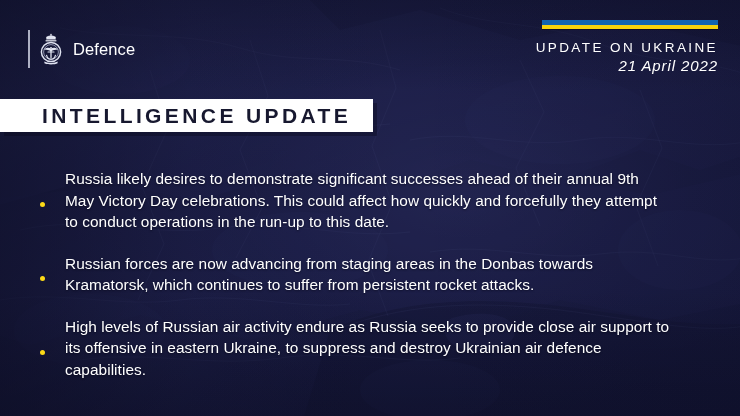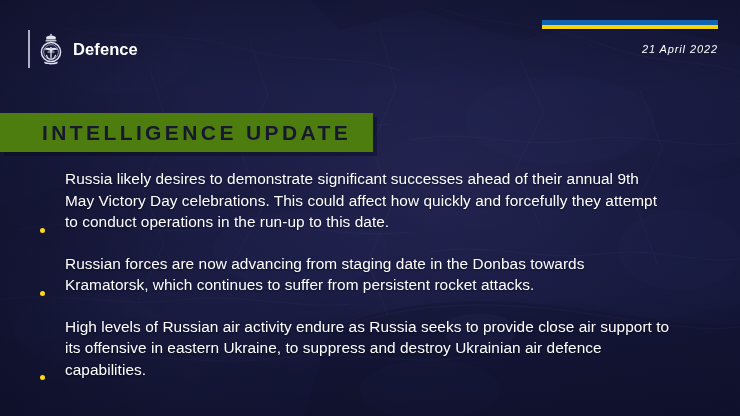--- a/index.html
+++ b/index.html
@@ -51,21 +51,21 @@
     height: 38px;
     background: #c9ccdd;
     margin-right: 9px;
     opacity: 0.85;
   }
   .crest { width: 24px; height: 34px; margin-right: 10px; flex: none; }
   .logo-text {
     color: #ffffff;
     font-size: 16.5px;
     line-height: 18.5px;
-    font-weight: 700;
+    font-weight: 400;
     letter-spacing: 0.1px;
     white-space: pre-line;
   }
   .logo-line { display: block; }
 
   .header-right {
     position: absolute;
     right: 22px;
     top: 20px;
     text-align: right;
@@ -85,35 +85,35 @@
     color: #ffffff;
     font-size: 13.5px;
     letter-spacing: 2.4px;
     font-weight: 400;
     line-height: 16px;
     white-space: nowrap;
   }
   .header-date {
     color: #ffffff;
     font-style: italic;
-    font-size: 11px;
+    font-size: 15px;
     letter-spacing: 0.9px;
     line-height: 18px;
     margin-top: 1px;
     white-space: nowrap;
   }
 
   
   .banner {
     position: absolute;
     left: 0;
-    top: 113px;
+    top: 99px;
     width: 373px;
-    height: 39px;
-    background: #4d7c0f;
+    height: 33px;
+    background: #ffffff;
     box-shadow: 4px 4px 0 rgba(7,8,26,0.38);
     display: flex;
     align-items: center;
   }
   .banner-text {
     color: #17182f;
     font-size: 21px;
     font-weight: 700;
     letter-spacing: 3.4px;
     padding-left: 42px;
@@ -122,21 +122,21 @@
 
   
   .bullets {
     position: absolute;
     left: 40px;
     top: 168px;
     width: 632px;
   }
   .bullet-row {
     display: flex;
-    align-items: flex-end;
+    align-items: center;
     margin-bottom: 20px;
   }
   .bullet-row:last-child { margin-bottom: 16px; }
   .bullet-dot {
     flex: none;
     width: 5px;
     height: 5px;
     border-radius: 50%;
     background: #fcd917;
     margin-top: 9px;
@@ -240,35 +240,36 @@
     <div class="logo-text">
       <span class="logo-line">Defence</span>
     </div>
   </div>
 
   <div class="header-right">
     <div class="flagbar">
       <div class="blue"></div>
       <div class="yellow"></div>
     </div>
+    <div class="header-title">UPDATE ON UKRAINE</div>
     <div class="header-date">21 April 2022</div>
   </div>
 
   <div class="banner">
     <div class="banner-text">INTELLIGENCE UPDATE</div>
   </div>
 
   <div class="bullets">
     <div class="bullet-row">
       <span class="bullet-dot"></span>
       <span class="bullet-text">Russia likely desires to demonstrate significant successes ahead of their annual 9th May Victory Day celebrations. This could affect how quickly and forcefully they attempt to conduct operations in the run-up to this date.</span>
     </div>
     <div class="bullet-row">
       <span class="bullet-dot"></span>
-      <span class="bullet-text">Russian forces are now advancing from staging date in the Donbas towards Kramatorsk, which continues to suffer from persistent rocket attacks.</span>
+      <span class="bullet-text">Russian forces are now advancing from staging areas in the Donbas towards Kramatorsk, which continues to suffer from persistent rocket attacks.</span>
     </div>
     <div class="bullet-row">
       <span class="bullet-dot"></span>
       <span class="bullet-text">High levels of Russian air activity endure as Russia seeks to provide close air support to its offensive in eastern Ukraine, to suppress and destroy Ukrainian air defence capabilities.</span>
     </div>
   </div>
 
 </div>
 
 </body></html>

